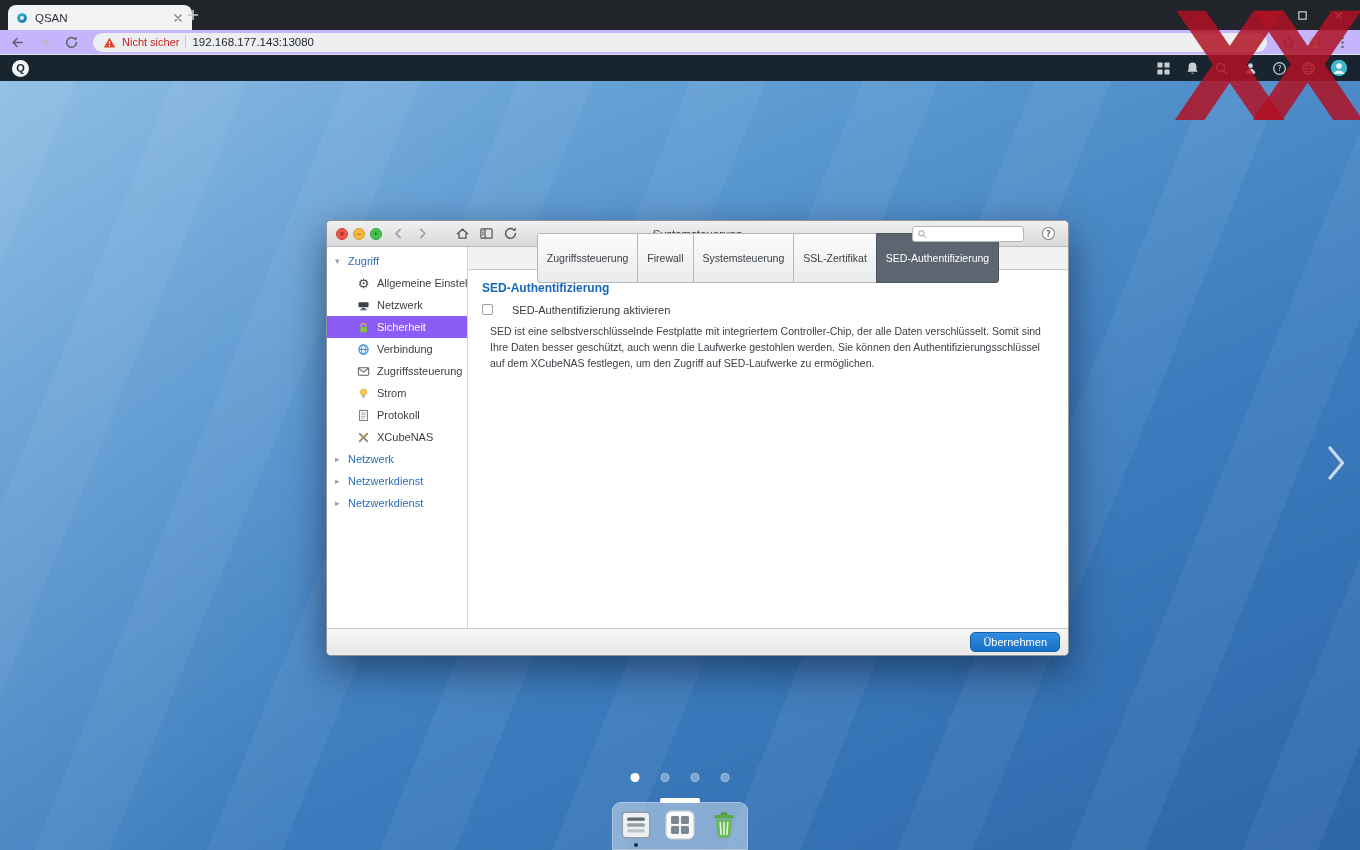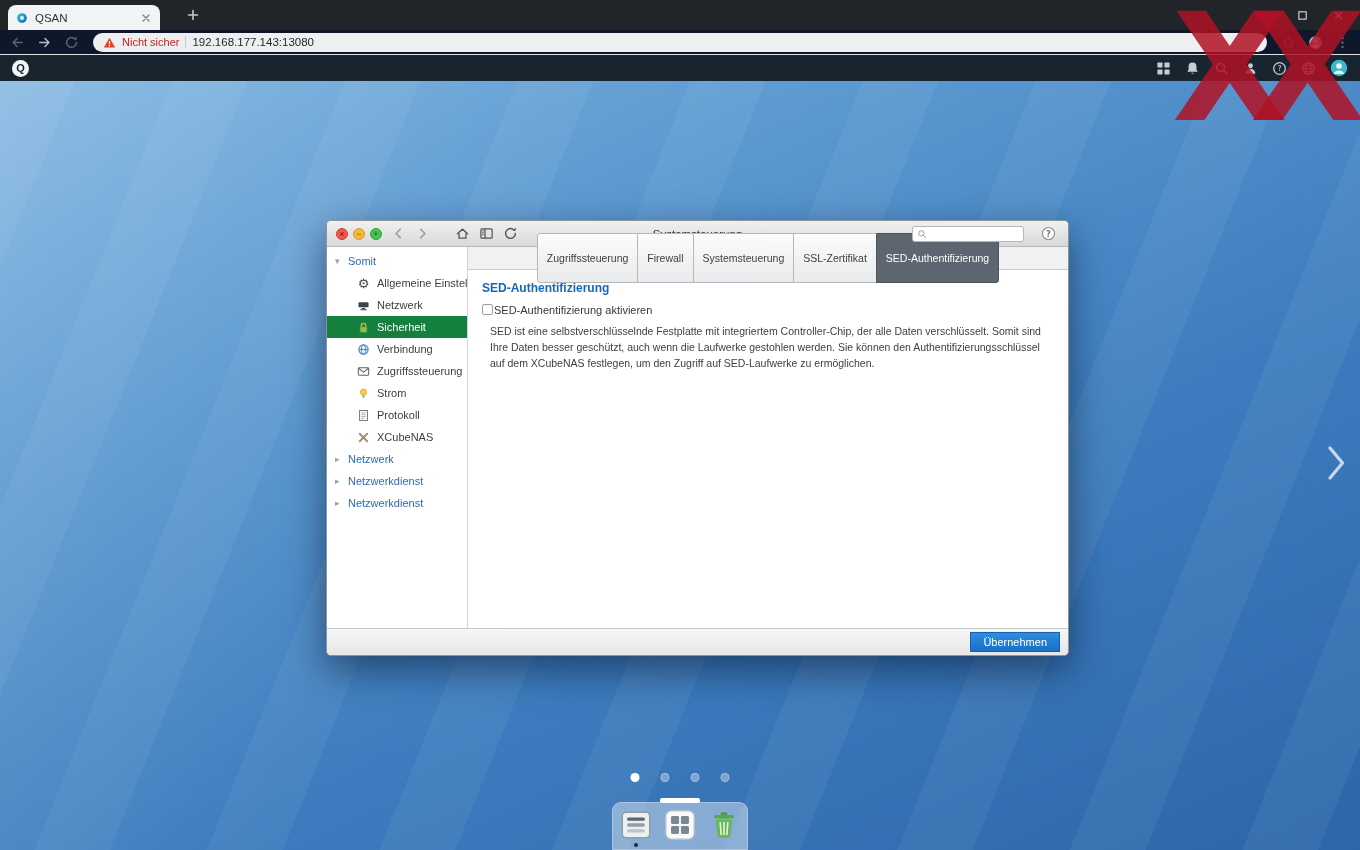--- a/index.html
+++ b/index.html
@@ -2,31 +2,31 @@
 <html><head>
 <meta charset="utf-8">
 <style>
   *{box-sizing:border-box;margin:0;padding:0}
   body{margin:0;background:#222;font-family:"Liberation Sans","DejaVu Sans",sans-serif}
   .screen{position:relative;width:1360px;height:850px;overflow:hidden;background:#2f68ab;font-size:11px}
   [data-icon] svg{width:100%;height:100%;display:block}
 
   
   .tabstrip{position:absolute;top:0;left:0;right:0;height:30px;background:#212529}
-  .btab{position:absolute;left:8px;top:5px;width:152px;height:25px;background:#f2f3f5;border-radius:8px 8px 0 0;display:flex;align-items:center;padding:0 8px;gap:7px}
+  .btab{position:absolute;left:8px;top:5px;width:184px;height:25px;background:#f2f3f5;border-radius:8px 8px 0 0;display:flex;align-items:center;padding:0 8px;gap:7px}
   .favicon{width:12px;height:12px;flex:0 0 auto}
   .btab-title{font-size:11.5px;color:#2c2f33;flex:1;white-space:nowrap;overflow:hidden}
   .btab-close{width:12px;height:12px;opacity:.8;flex:0 0 auto}
   .newtab{position:absolute;left:186px;top:8px;width:14px;height:14px}
   .winctl{position:absolute;right:4px;top:0;height:30px;display:flex;align-items:center}
   .wbtn{width:36px;height:30px;display:flex;align-items:center;justify-content:center}
   .wbtn svg{width:13px;height:13px}
 
   
-  .toolbar{position:absolute;top:30px;left:0;right:0;height:25px;background:#0f172a;display:flex;align-items:center;padding:0 10px;gap:12px;border-bottom:1px solid #e0e2e5}
+  .toolbar{position:absolute;top:30px;left:0;right:0;height:25px;background:#c4b5fd;display:flex;align-items:center;padding:0 10px;gap:12px;border-bottom:1px solid #e0e2e5}
   .tb-ic{width:15px;height:15px;flex:0 0 auto}
   .omnibox{flex:1;height:19px;background:#edeff1;border-radius:10px;display:flex;align-items:center;padding:0 10px;margin:0 2px;gap:6px;min-width:0}
   .warn-ic{width:13px;height:13px;flex:0 0 auto}
   .notsecure{font-size:11px;color:#c5221f;white-space:nowrap}
   .om-div{width:1px;height:12px;background:#c6cacd}
   .url{font-size:11.5px;color:#24282c;white-space:nowrap}
   .tb-actions{display:flex;align-items:center;gap:12px}
 
   
   .nasbar{position:absolute;top:55px;left:0;right:0;height:26px;background:#18242e;display:flex;align-items:center;padding:0 12px}
@@ -58,37 +58,37 @@
   .win-help{position:absolute;right:12px;top:5px;width:15px;height:15px;z-index:2}
 
   .win-body{flex:1;display:flex;min-height:0}
   .sidebar{width:141px;background:#fff;border-right:1px solid #d2d5d8;overflow:hidden;padding-top:3px;flex:0 0 auto}
   .sb-cat{display:flex;align-items:center;gap:5px;height:22px;padding-left:8px}
   .sb-chev{color:#9aa0a6;font-size:9px;width:8px;font-family:"DejaVu Sans",sans-serif}
   .sb-cat-label{font-size:11px;color:#2a6cb8}
   .sb-item{display:flex;align-items:center;gap:7px;height:22px;padding-left:30px;font-size:11px;color:#3a3f44;white-space:nowrap}
   .sb-ic{width:13px;height:13px;display:flex;align-items:center;justify-content:center;flex:0 0 auto}
   .sb-ic span{display:block}
-  .sb-item.selected{background:#15803d;color:#fff}
+  .sb-item.selected{background:#8b5cf6;color:#fff}
 
   .main{flex:1;display:flex;flex-direction:column;min-width:0}
   .tabbar{height:23px;background:#f0f1f3;border-bottom:1px solid #c8ccd0;display:flex;align-items:center;justify-content:center;flex:0 0 auto}
   .tabs{display:flex}
   .tab{font-size:10.5px;color:#3c4146;background:linear-gradient(#fcfcfc,#e9eaeb);border:1px solid #b4b8bd;padding:18px 9px;margin-left:-1px;position:relative;white-space:nowrap;cursor:default}
   .tab:first-child{border-radius:3px 0 0 3px;margin-left:0}
   .tab:last-child{border-radius:0 3px 3px 0}
   .tab.active{background:#5d6670;color:#fff;border-color:#4c545c;z-index:1}
   .content{flex:1;background:#fff;padding:11px 14px;overflow:hidden}
   .heading{font-size:12px;font-weight:bold;color:#1668bd;margin-bottom:9px}
-  .cbrow{display:flex;align-items:flex-start;gap:1px}
+  .cbrow{display:flex;align-items:flex-start;gap:19px}
   .cb{width:11px;height:11px;border:1px solid #9aa0a6;background:#fff;border-radius:2px;flex:0 0 auto}
   .cb-label{font-size:11px;color:#33383d}
   .desc{margin:8px 0 0 8px;max-width:566px;font-size:10.5px;line-height:1.52;color:#3c4146}
   .statusbar{height:27px;background:linear-gradient(#f6f6f6,#e7e7e7);border-top:1px solid #c6c9cc;display:flex;align-items:center;justify-content:flex-end;padding:0 8px;flex:0 0 auto}
-  .apply{background:linear-gradient(#2f8de2,#1a71c7);color:#fff;border:1px solid #1560a8;border-radius:0;font-size:11px;padding:3px 12px;font-family:inherit;cursor:pointer}
+  .apply{background:linear-gradient(#2f8de2,#1a71c7);color:#fff;border:1px solid #1560a8;border-radius:5px;font-size:11px;padding:3px 12px;font-family:inherit;cursor:pointer}
 
   
   .dots{position:absolute;left:50%;transform:translateX(-50%);bottom:68px;display:flex;gap:21px}
   .dot{width:9px;height:9px;border-radius:50%;background:rgba(235,243,250,.38);box-shadow:inset 0 0 0 1px rgba(255,255,255,.3)}
   .dot.on{background:#fff}
   .dock{position:absolute;left:50%;transform:translateX(-50%);bottom:0;width:136px;height:48px;background:rgba(248,250,252,.42);border-radius:9px 9px 0 0;box-shadow:inset 0 0 0 1px rgba(255,255,255,.28)}
   .dock-handle{position:absolute;top:-4px;left:50%;transform:translateX(-50%);width:40px;height:5px;background:#fff;border-radius:2px}
   .dock-items{display:flex;align-items:flex-start;justify-content:center;gap:10px;padding-top:6px}
   .dock-item{position:relative;width:34px;height:40px}
   .dock-item svg{width:34px;height:34px}
@@ -310,21 +310,21 @@
               <text x="8" y="11.2" font-size="9" font-weight="bold" font-family="DejaVu Sans,sans-serif" fill="#6b7278" text-anchor="middle">?</text>
             </svg>
           </span>
       </div>
 
       <div class="win-body">
         <div class="sidebar">
           <div>
               <div class="sb-cat">
                 <span class="sb-chev">▾</span>
-                <span class="sb-cat-label">Somit</span>
+                <span class="sb-cat-label">Zugriff</span>
               </div>
               <div class="sb-item">
                 <span class="sb-ic" data-icon="gear">
                   <span style="font-family:'DejaVu Sans',sans-serif;font-size:13px;line-height:13px;color:#3f464c">⚙</span>
                 </span>
                 <span>Allgemeine Einstellun...</span>
               </div>
               <div class="sb-item">
                 <span class="sb-ic" data-icon="network">
                   <svg viewBox="0 0 14 14">

